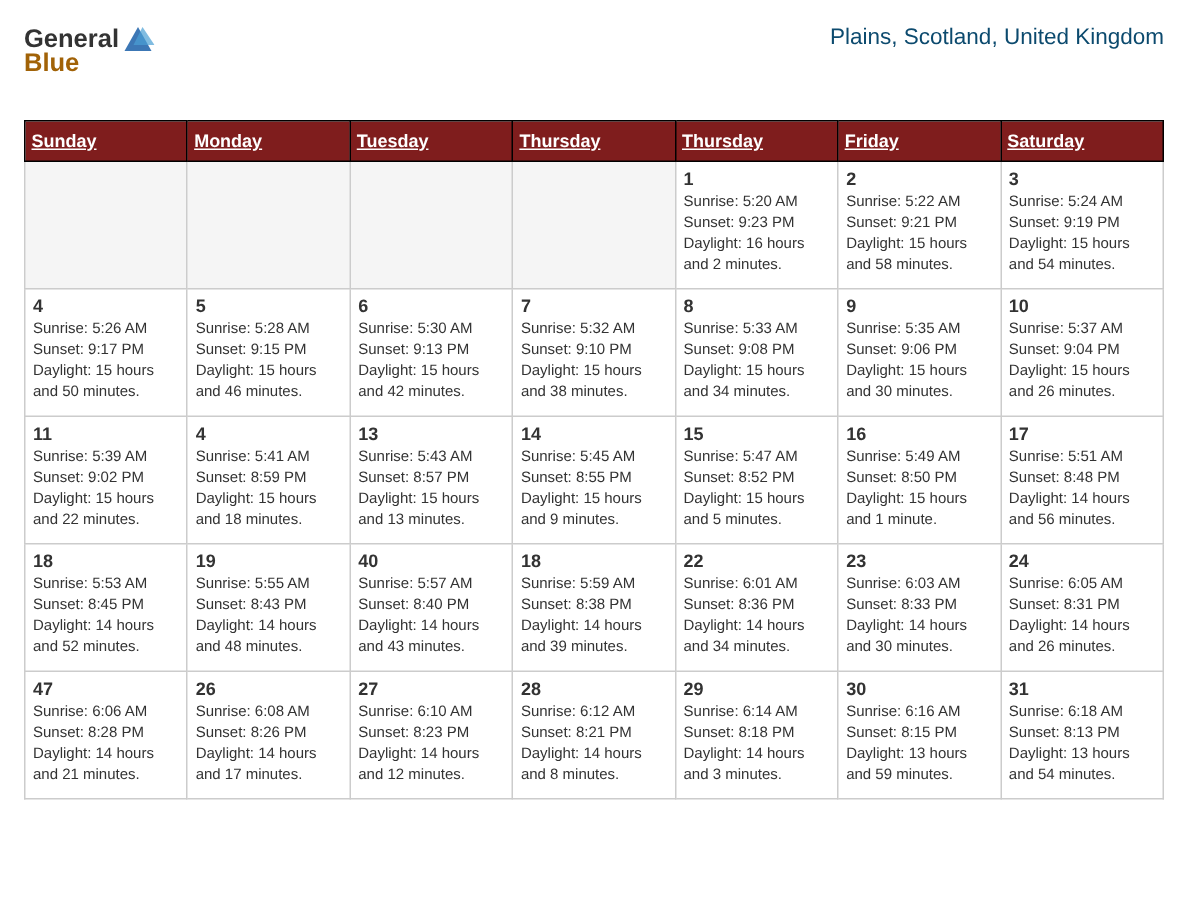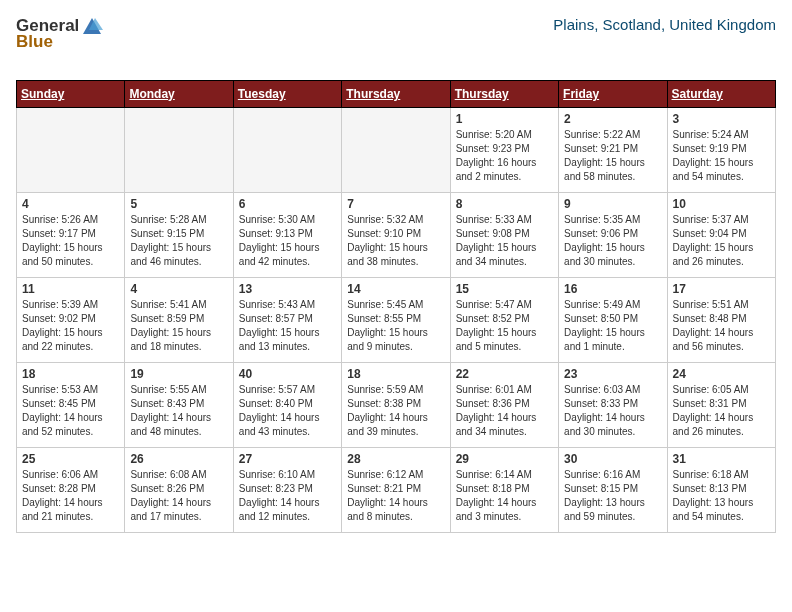--- a/index.html
+++ b/index.html
@@ -213,21 +213,21 @@
           <span class="day-number">23</span>
           <div class="day-info">Sunrise: 6:03 AM<br>Sunset: 8:33 PM<br>Daylight: 14 hours and 30 minutes.</div>
         </td>
         <td>
           <span class="day-number">24</span>
           <div class="day-info">Sunrise: 6:05 AM<br>Sunset: 8:31 PM<br>Daylight: 14 hours and 26 minutes.</div>
         </td>
       </tr>
       <tr class="week-row">
         <td>
-          <span class="day-number">25</span>
+          <span class="day-number">47</span>
           <div class="day-info">Sunrise: 6:06 AM<br>Sunset: 8:28 PM<br>Daylight: 14 hours and 21 minutes.</div>
         </td>
         <td>
           <span class="day-number">26</span>
           <div class="day-info">Sunrise: 6:08 AM<br>Sunset: 8:26 PM<br>Daylight: 14 hours and 17 minutes.</div>
         </td>
         <td>
           <span class="day-number">27</span>
           <div class="day-info">Sunrise: 6:10 AM<br>Sunset: 8:23 PM<br>Daylight: 14 hours and 12 minutes.</div>
         </td>

